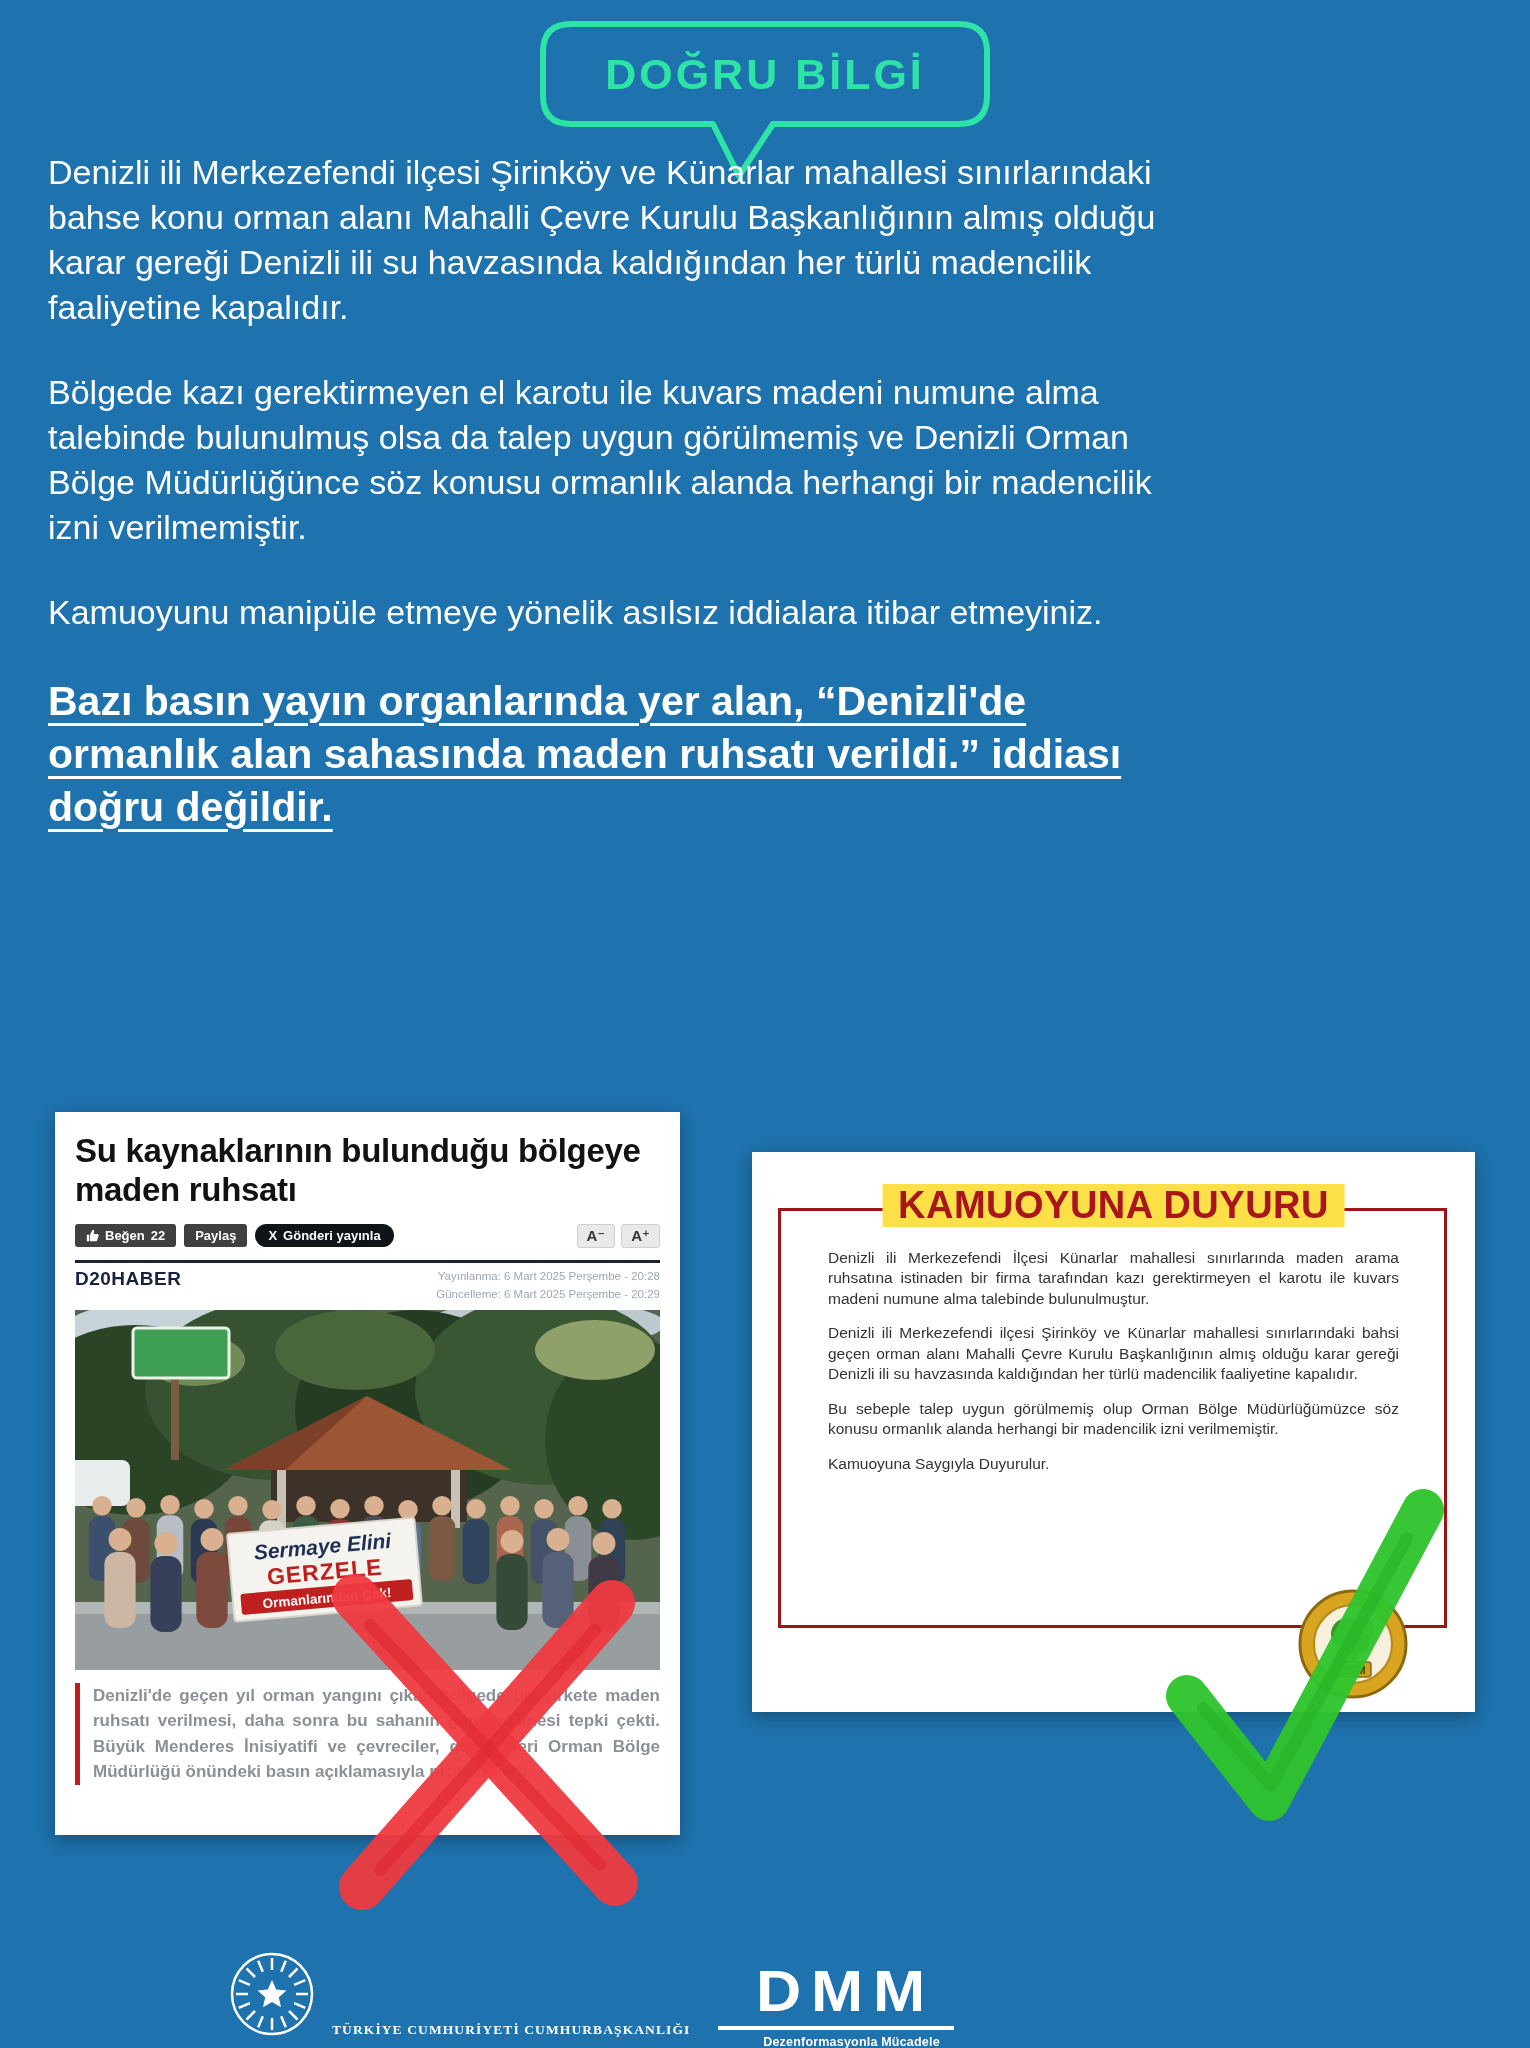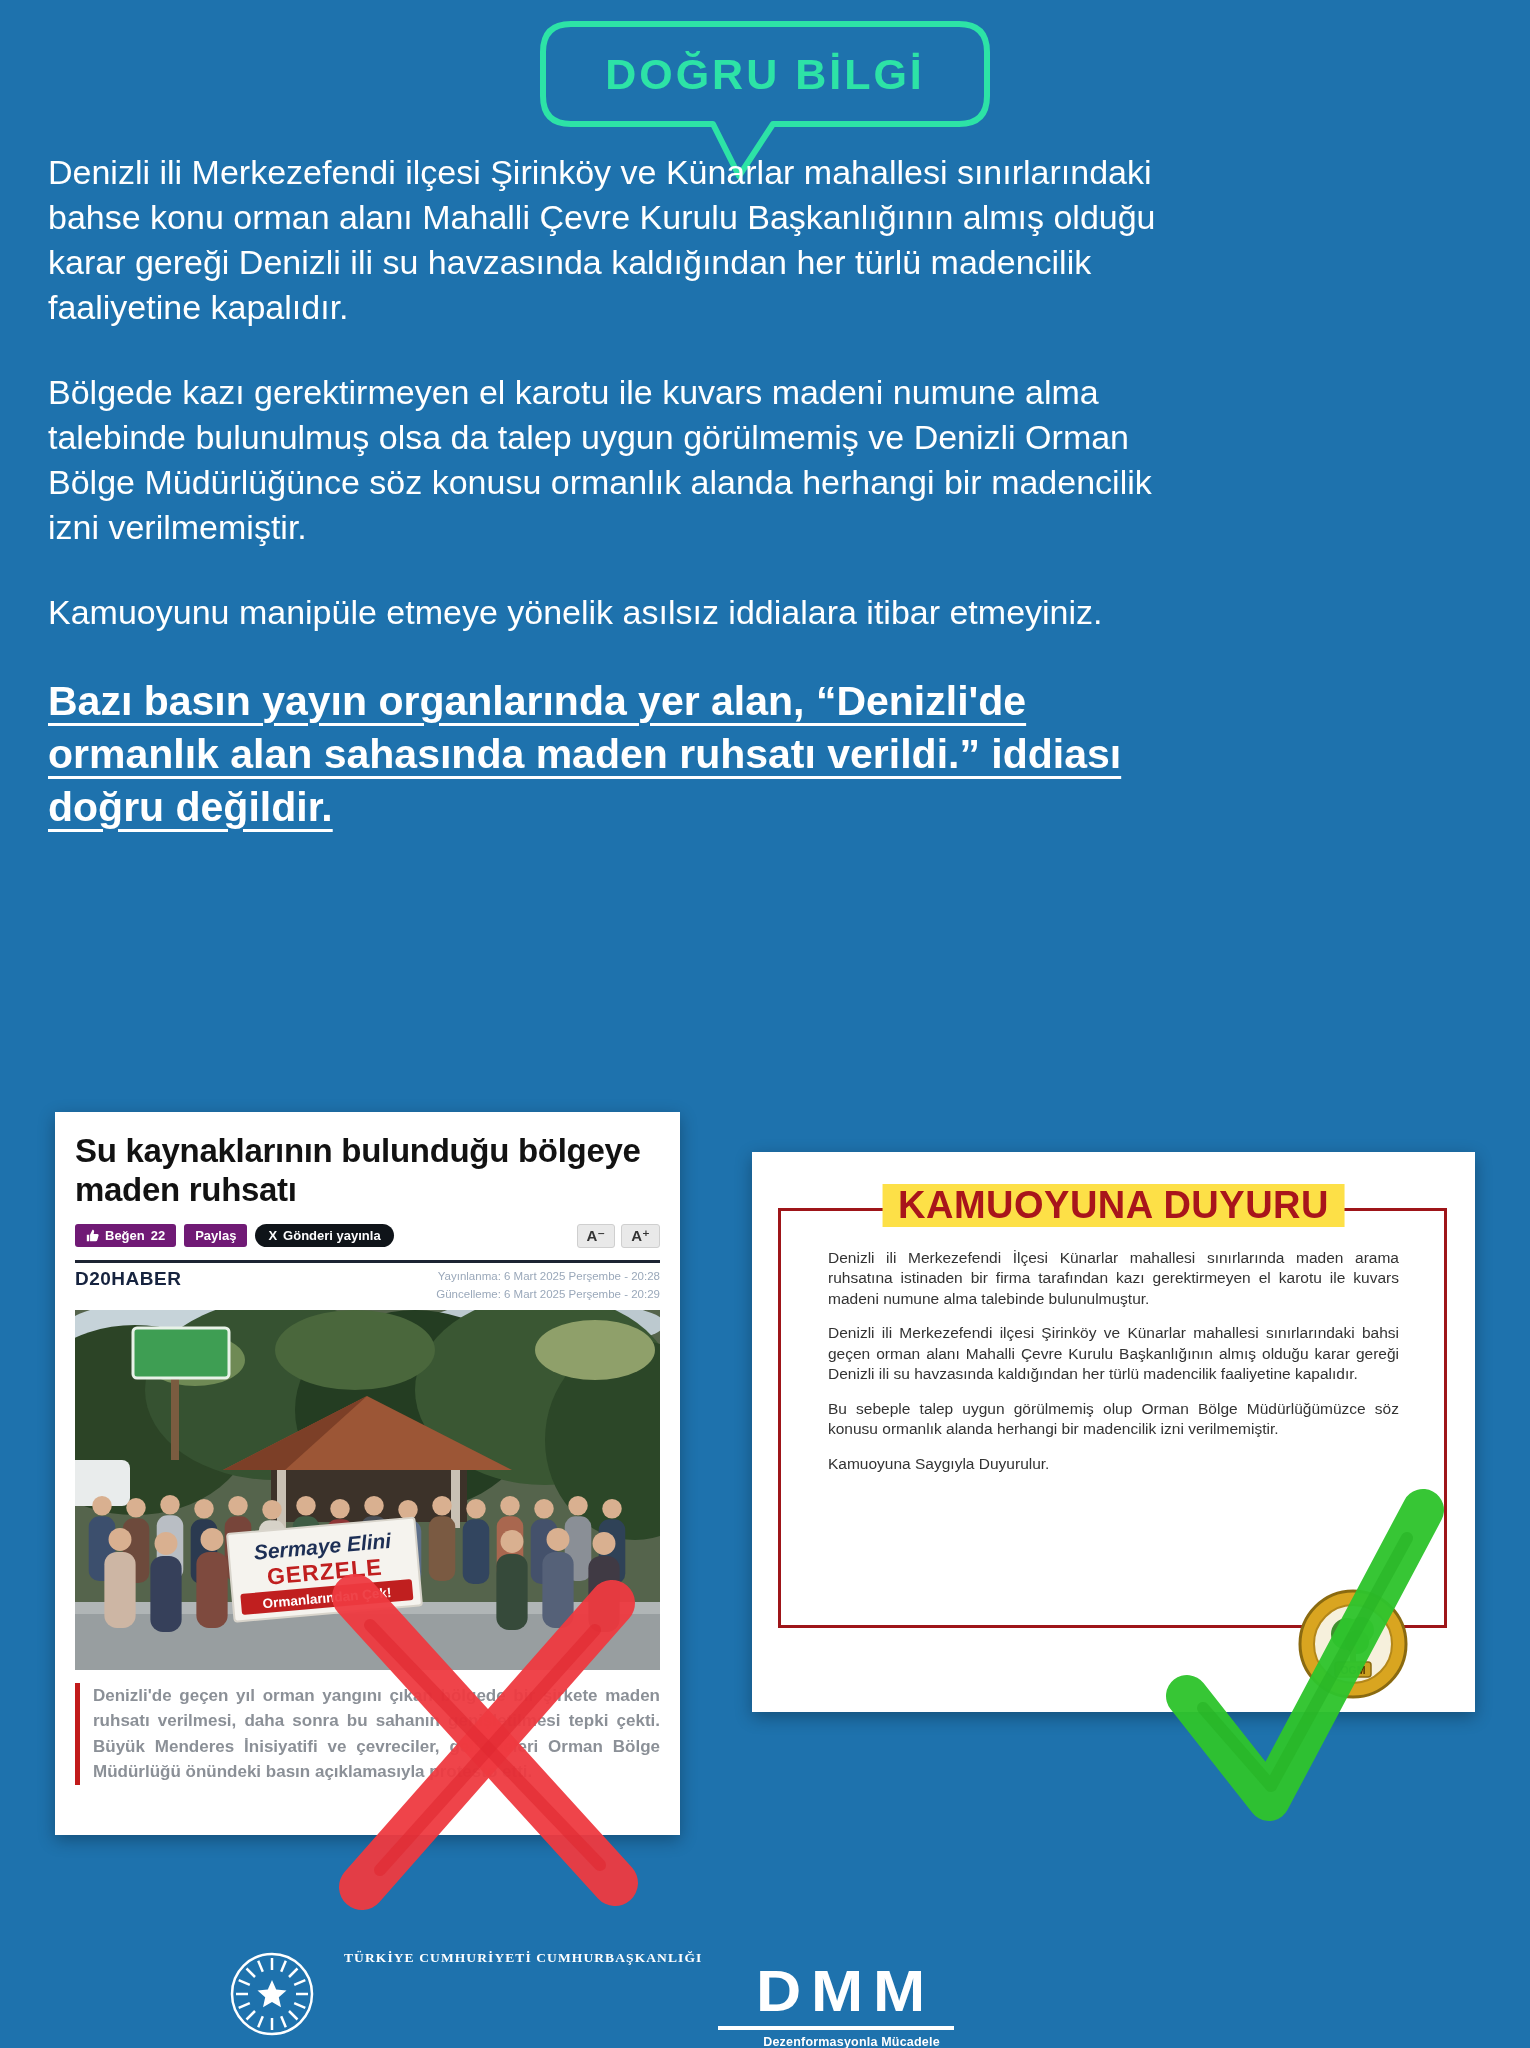--- a/index.html
+++ b/index.html
@@ -23,21 +23,21 @@
   }
   
   .news-card{
     position:absolute;left:55px;top:1112px;width:625px;height:723px;background:#fff;
     box-shadow:0 5px 16px rgba(0,0,0,.30);padding:16px 20px;box-sizing:border-box;
   }
   .news-headline{font-size:33px;font-weight:800;color:#121212;line-height:1.18;letter-spacing:-.3px;margin:4px 0 0 0;}
   .btnrow{display:flex;align-items:center;gap:8px;margin-top:14px;}
   .pill{display:inline-flex;align-items:center;gap:6px;font-size:13px;font-weight:700;color:#fff;
         padding:4px 11px;border-radius:3px;white-space:nowrap;}
-  .pill-like,.pill-share{background:#701a75;}
+  .pill-like,.pill-share{background:#404040;}
   .pill-post{background:#0f1419;border-radius:15px;padding:4px 13px;}
   .x-glyph{font-weight:900;font-size:13px;}
   .abtns{margin-left:auto;display:flex;gap:6px;}
   .abtn{background:#e9e9e9;border:1px solid #cfcfcf;border-radius:3px;color:#333;
         font-size:15px;font-weight:700;padding:2px 9px;}
   .rule{border-top:3px solid #1d2433;margin-top:12px;}
   .meta{display:flex;justify-content:space-between;align-items:flex-start;margin-top:5px;}
   .source{font-size:19px;font-weight:800;color:#16233f;letter-spacing:.5px;}
   .dates{text-align:right;font-size:11.5px;color:#9aa8ba;line-height:1.55;}
   .photo{margin-top:6px;width:585px;height:360px;position:relative;overflow:hidden;background:#44543c;}
@@ -57,21 +57,21 @@
     font-size:38px;font-weight:600;color:#a8151b;letter-spacing:.5px;
   }
   .ann-content{position:absolute;left:76px;right:76px;top:96px;color:#2b2b2b;}
   .ann-heading{font-size:18.5px;font-weight:800;line-height:1.28;text-align:justify;margin:0 0 16px 0;color:#1c1c1c;}
   .ann-content p{font-size:15.5px;line-height:1.32;text-align:justify;margin:0 0 14px 0;color:#333;}
   .ogm-logo{position:absolute;right:66px;top:436px;}
   
   .red-x{position:absolute;left:310px;top:1555px;}
   .green-check{position:absolute;left:1155px;top:1468px;}
   
-  .footer-gov{position:absolute;left:228px;top:1950px;display:flex;align-items:flex-start;gap:28px;color:#fff;}
+  .footer-gov{position:absolute;left:228px;top:1950px;display:flex;align-items:flex-end;gap:16px;color:#fff;}
   .gov-text{display:flex;flex-direction:column;justify-content:center;}
   .gov-line1{font-family:"Liberation Serif","DejaVu Serif",serif;font-size:13.5px;letter-spacing:1.1px;font-weight:600;}
   .gov-line2{font-family:"Liberation Serif","DejaVu Serif",serif;font-size:31px;font-weight:700;letter-spacing:1px;margin-top:4px;}
   .footer-dmm{position:absolute;left:718px;top:1962px;width:236px;color:#fff;text-align:center;}
   .dmm-word{font-size:58px;font-weight:900;letter-spacing:9px;line-height:1;transform:scaleX(1.08);transform-origin:left;}
   .dmm-rule{height:4px;background:#fff;margin:6px 0 5px 0;}
   .dmm-sub{font-size:12.5px;font-weight:700;letter-spacing:.2px;margin-left:31px;}
 </style>
 </head>
 <body>

